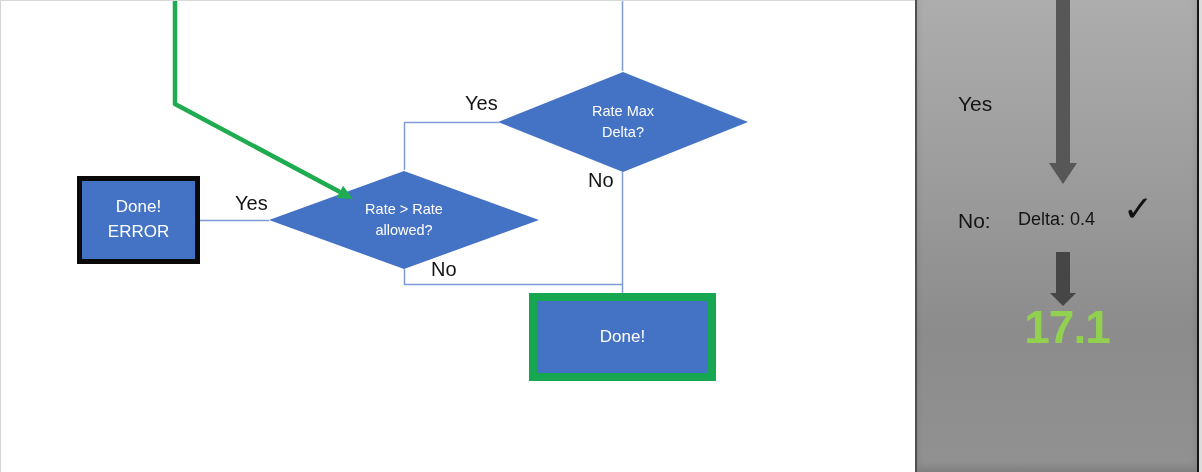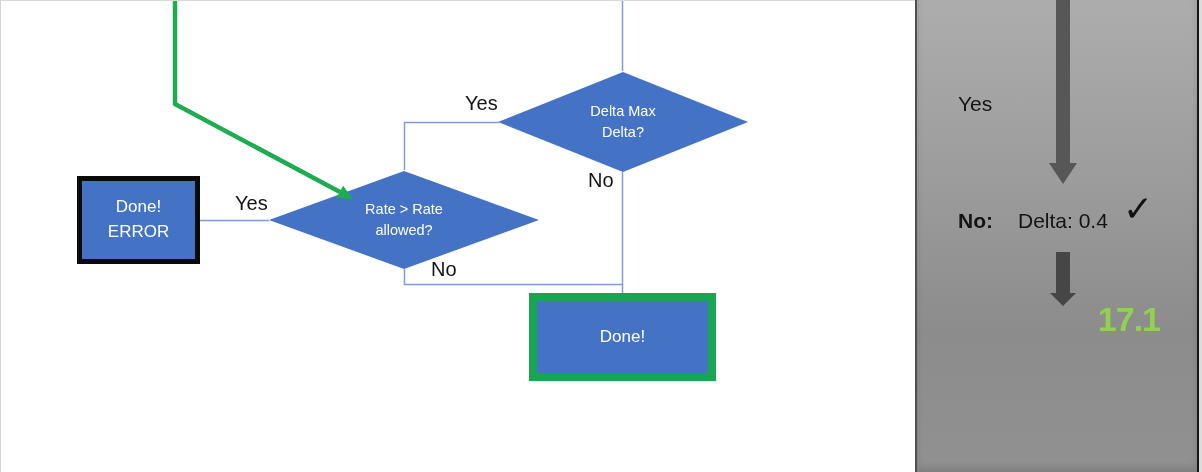--- a/index.html
+++ b/index.html
@@ -52,45 +52,45 @@
   .arrow-shaft{position:absolute;background:#575757;}
   .shaft1{left:139px;top:0;width:14px;height:163px;}
   .head1{position:absolute;left:132px;top:163px;width:0;height:0;
          border-left:14px solid transparent;border-right:14px solid transparent;
          border-top:21px solid #575757;}
   .shaft2{left:139px;top:252px;width:14px;height:41px;background:#464646;}
   .head2{position:absolute;left:133px;top:293px;width:0;height:0;
          border-left:13px solid transparent;border-right:13px solid transparent;
          border-top:13px solid #464646;}
   .panel-yes{left:41px;top:92px;font-size:21px;}
-  .panel-no{left:41px;top:209px;font-size:21px;font-weight:bold;}
-  .panel-delta{left:101px;top:209px;font-size:21px;}
+  .panel-no{left:41px;top:209px;font-size:21px;}
+  .panel-delta{left:101px;top:209px;font-size:18px;}
   .panel-check{left:206px;top:188px;font-size:36px;font-weight:bold;color:#111111;}
   .panel-result{
-    left:43px;top:300px;width:200px;text-align:right;
-    font-size:34px;font-weight:bold;letter-spacing:-1px;color:#92D050;
+    left:50px;top:300px;width:200px;text-align:center;
+    font-size:46px;font-weight:bold;letter-spacing:-1px;color:#92D050;
   }
   
   .edge-dark{position:absolute;left:1197px;top:0;width:2px;height:472px;background:#161616;}
   .edge-light{position:absolute;left:1199px;top:0;width:3px;height:472px;background:#dcdcdc;}
 </style>
 </head>
 <body>
 
 <div class="stage">
 
   <div class="slide">
 
     <div class="shape rect-error">
       <span>Done!</span>
       <span>ERROR</span>
     </div>
 
     <div class="shape diamond diamond-max">
-      <span>Delta Max</span>
+      <span>Rate Max</span>
       <span>Delta?</span>
     </div>
 
     <div class="shape diamond diamond-rate">
       <span>Rate &gt; Rate</span>
       <span>allowed?</span>
     </div>
 
     <div class="shape rect-done">
       <span>Done!</span>

